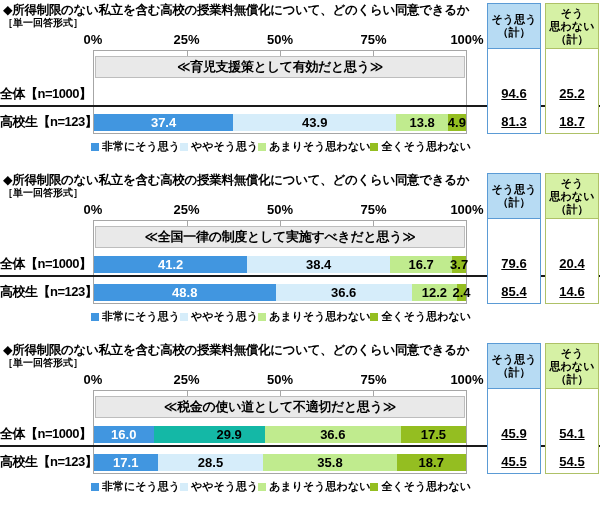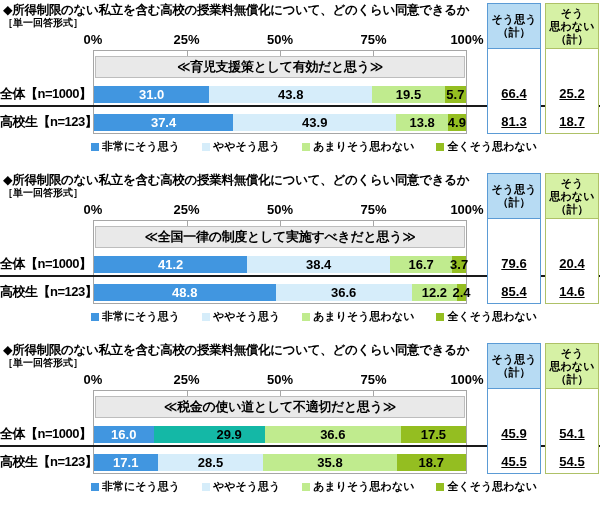--- a/index.html
+++ b/index.html
@@ -31,21 +31,21 @@
     height:100%; display:flex; align-items:center; justify-content:center;
     font-size:13px; font-weight:bold; white-space:nowrap; overflow:visible;
   }
   .seg0 { color:#ffffff; }
 
   .rowlabel { position:absolute; left:0; width:89px; text-align:right; font-size:13px; font-weight:bold; line-height:17px; white-space:nowrap; letter-spacing:-0.5px; }
   .rl1 { top:85px; } .rl2 { top:113px; }
 
   .sep { position:absolute; left:0; top:105px; width:600px; height:2px; background:#1a1a1a; }
 
-  .legend { position:absolute; left:91px; top:139px; width:390px; display:flex; align-items:center; gap:22px; }
+  .legend { position:absolute; left:91px; top:139px; width:390px; display:flex; align-items:center; gap:0; }
   .litem  { display:flex; align-items:center; gap:3px; white-space:nowrap; font-size:11px; font-weight:bold; }
   .lmark  { width:8px; height:8px; flex:0 0 8px; }
 
   .tcol { position:absolute; top:3px; width:54px; height:131px; background:#fff; }
   .tcol.agree    { left:487px; border:1px solid #5b9bd5; }
   .tcol.disagree { left:545px; border:1px solid #aec167; }
   .thead {
     width:100%; height:45px; display:flex; align-items:center; justify-content:center;
     text-align:center; font-size:11px; font-weight:bold; line-height:13px; white-space:pre-line;
   }
@@ -65,26 +65,20 @@
     <span class="atick" style="left:25%">25%</span>
     <span class="atick" style="left:50%">50%</span>
     <span class="atick" style="left:75%">75%</span>
     <span class="atick" style="left:100%">100%</span>
   </div>
   <div class="plot">
     <div class="gtick" style="left:25%"></div>
     <div class="gtick" style="left:50%"></div>
     <div class="gtick" style="left:75%"></div>
     <div class="subtitle" style="background: rgb(233, 233, 233);">≪育児支援策として有効だと思う≫</div>
-    <div class="barrow row1">
-      <div class="seg seg0" style="background: rgb(65, 150, 224); width: 31%;">31.0</div>
-      <div class="seg" style="background: rgb(214, 237, 250); width: 43.8%;">43.8</div>
-      <div class="seg" style="background: rgb(192, 235, 142); width: 19.5%;">19.5</div>
-      <div class="seg" style="background: rgb(148, 190, 33); width: 5.7%;">5.7</div>
-    </div>
     <div class="barrow row2">
       <div class="seg seg0" style="background: rgb(65, 150, 224); width: 37.4%;">37.4</div>
       <div class="seg" style="background: rgb(214, 237, 250); width: 43.9%;">43.9</div>
       <div class="seg" style="background: rgb(192, 235, 142); width: 13.8%;">13.8</div>
       <div class="seg" style="background: rgb(148, 190, 33); width: 4.9%;">4.9</div>
     </div>
   </div>
   <div class="rowlabel rl1">全体【n=1000】</div>
   <div class="rowlabel rl2">高校生【n=123】</div>
   <div class="sep"></div>
@@ -102,21 +96,21 @@
       <span>あまりそう思わない</span>
     </div>
     <div class="litem">
       <span class="lmark" style="background: rgb(148, 190, 33);"></span>
       <span>全くそう思わない</span>
     </div>
   </div>
   <div class="tcol agree">
     <div class="thead" style="background: rgb(183, 219, 243);">そう思う
 （計）</div>
-    <div class="tval tv1">66.4</div>
+    <div class="tval tv1">94.6</div>
     <div class="tval tv2">81.3</div>
   </div>
   <div class="tcol disagree">
     <div class="thead" style="background: rgb(214, 241, 165);">そう
 思わない
 （計）</div>
     <div class="tval tv1">25.2</div>
     <div class="tval tv2">18.7</div>
   </div>
 </div>

